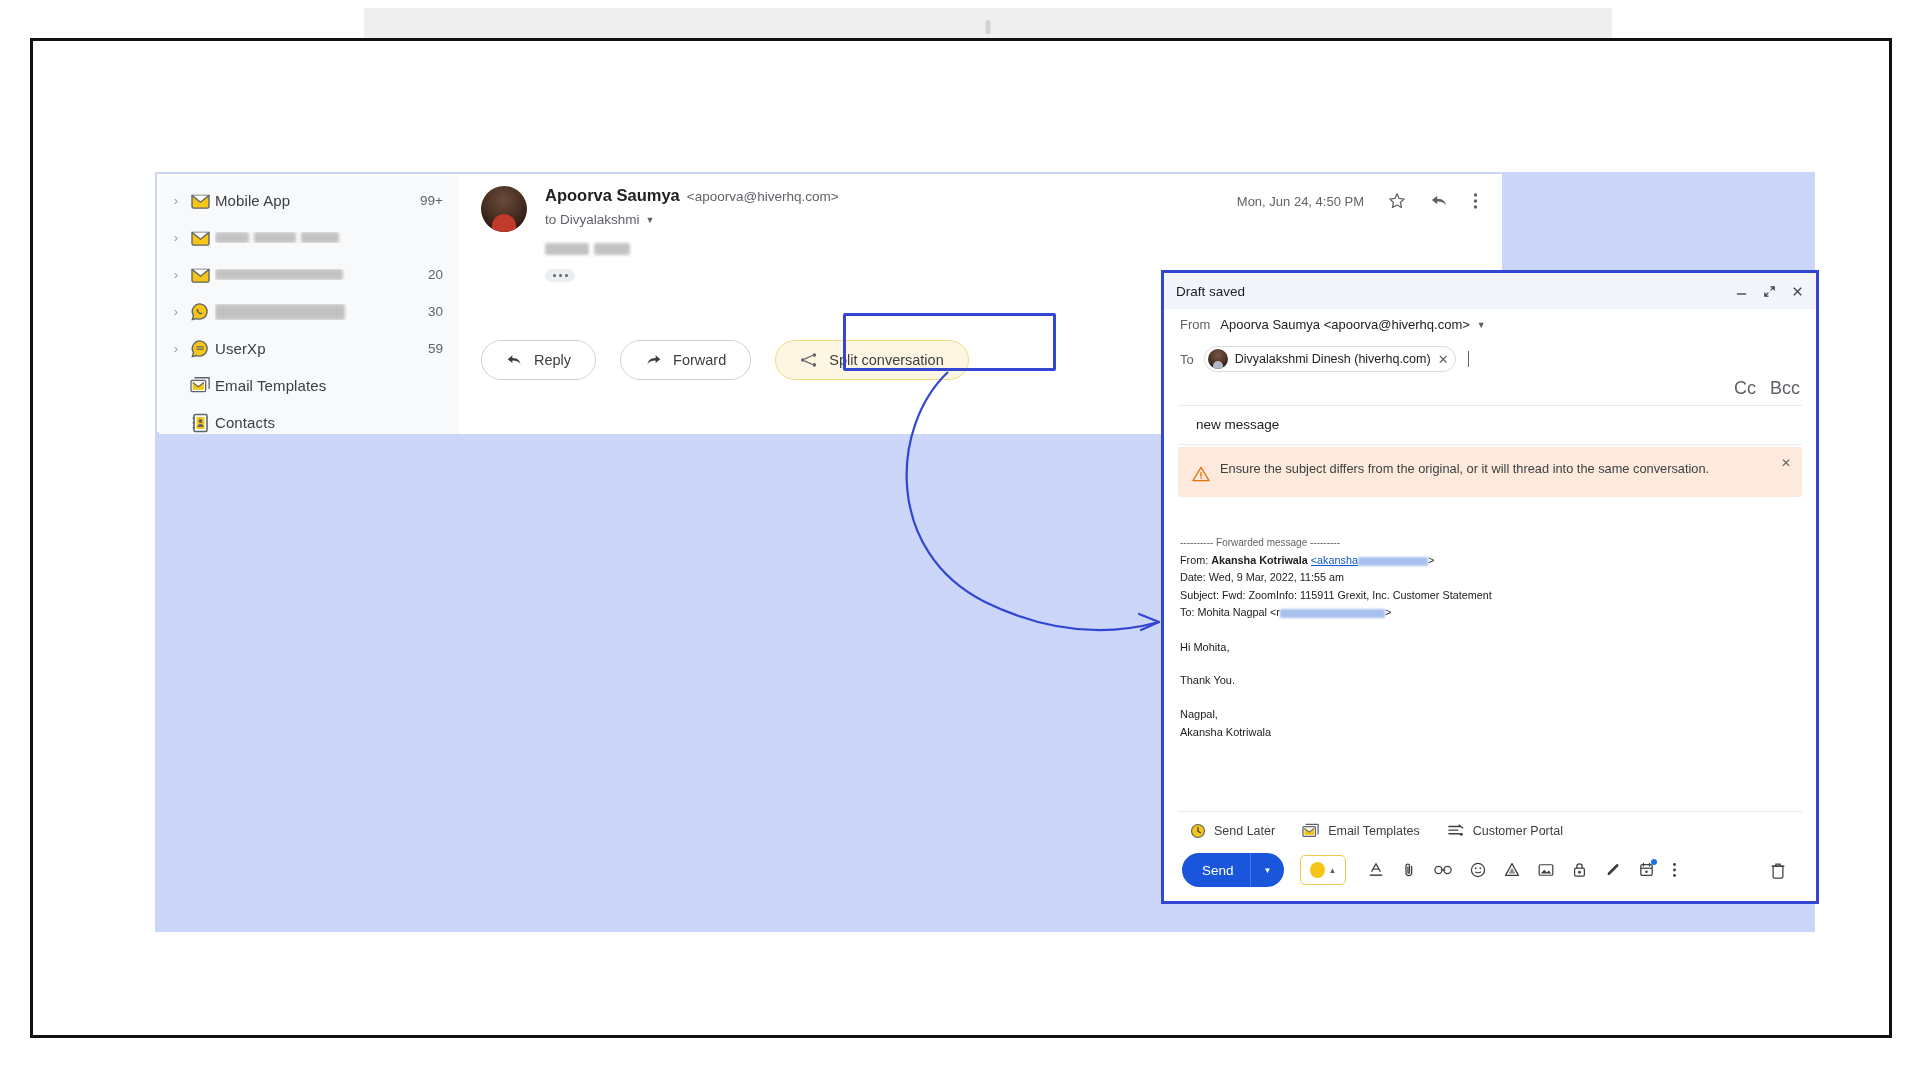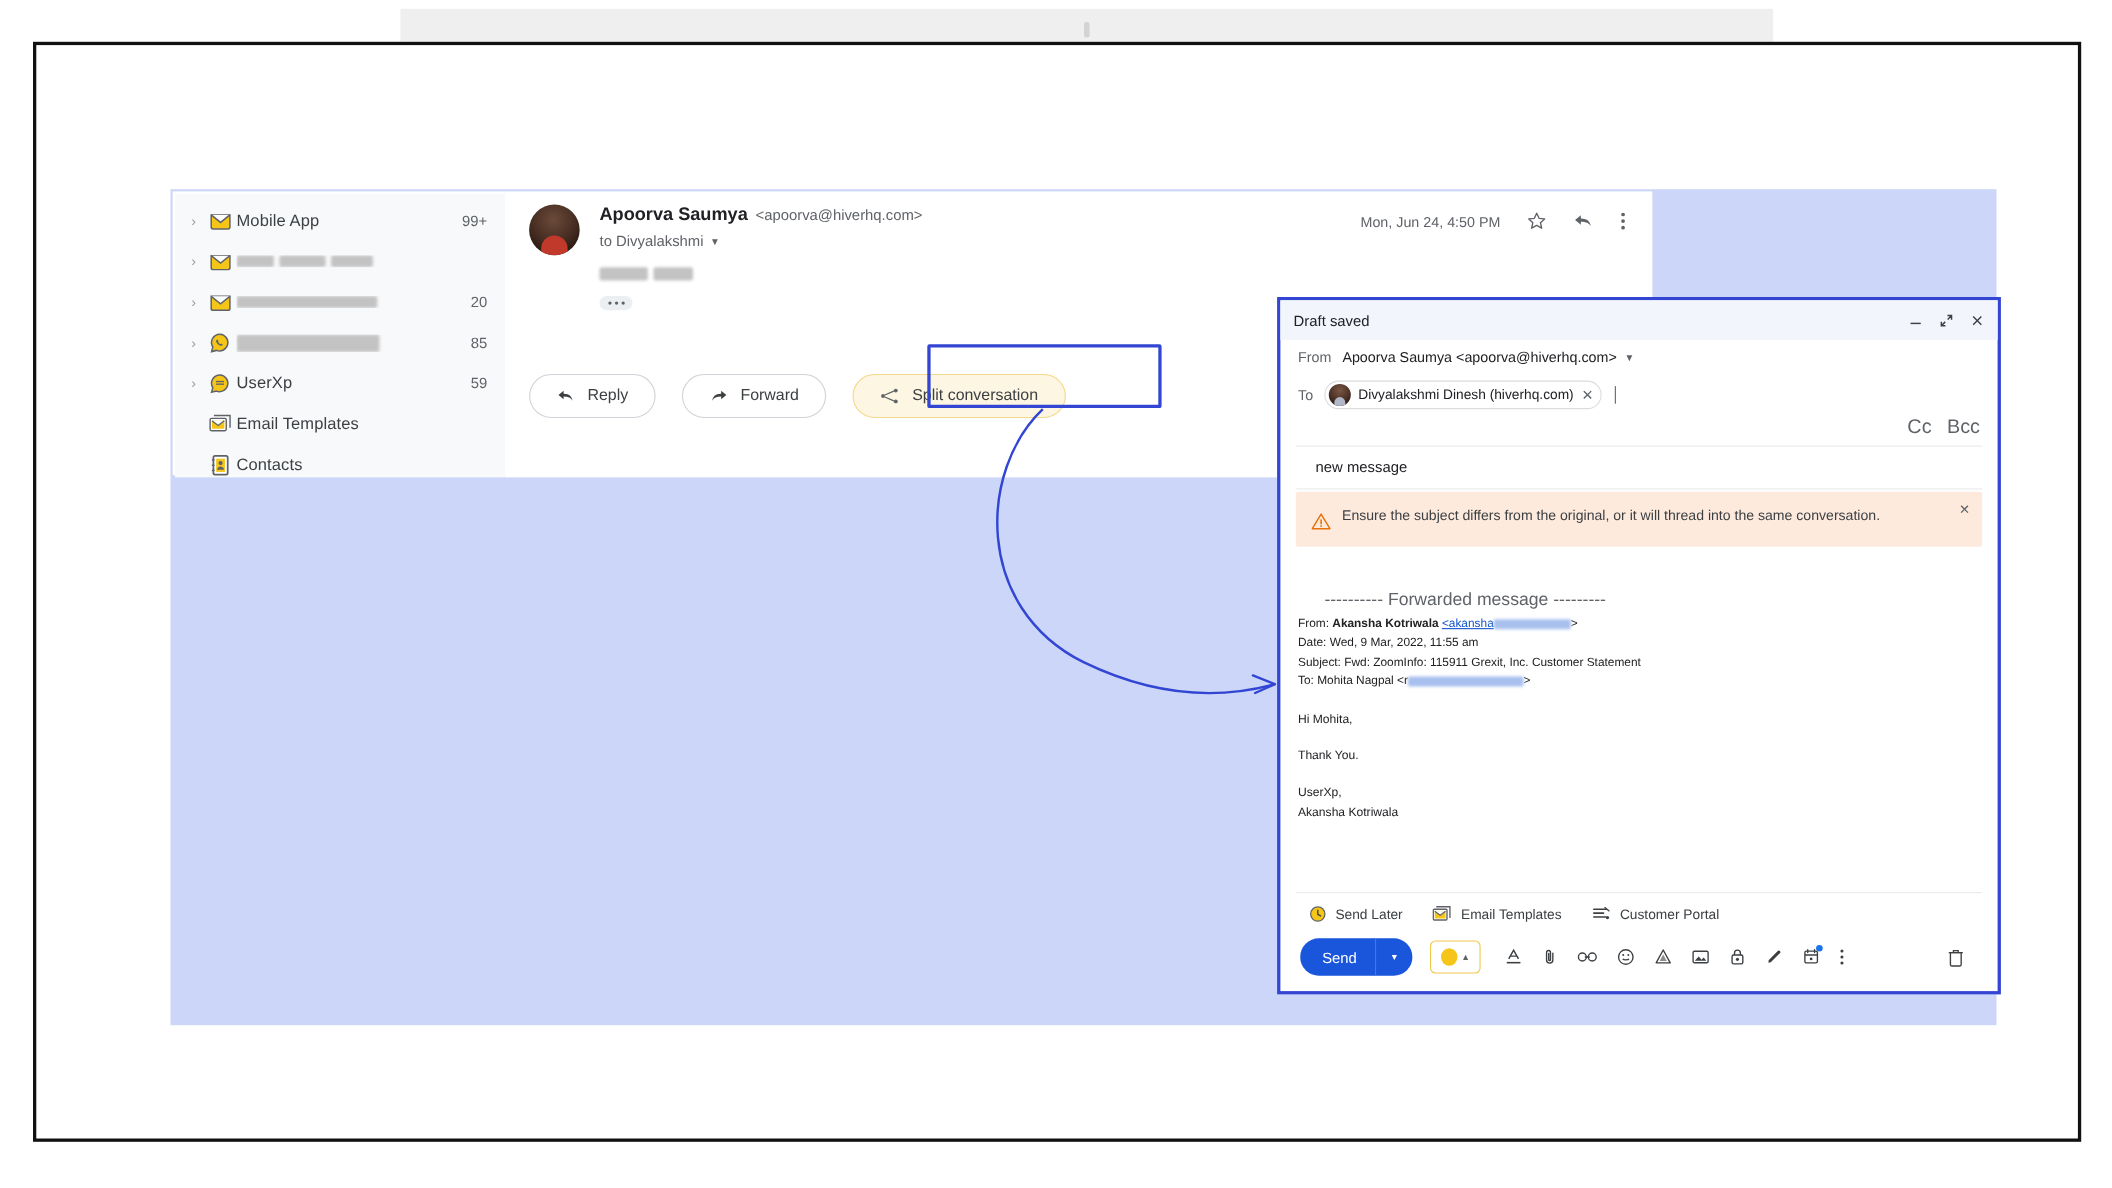--- a/index.html
+++ b/index.html
@@ -309,21 +309,21 @@
     position: absolute; right: 11px; top: 9px;
     color: #5f6368; font-size: 12px; cursor: pointer;
   }
 
   #body-area {
     flex: 1 1 auto;
     padding: 40px 16px 0 16px;
     overflow: hidden;
     position: relative;
   }
-  .fwd-sep { font-size: 16px; color: #5f6368; margin-bottom: 4px; margin-left: 24px; }
+  .fwd-sep { font-size: 10px; color: #5f6368; margin-bottom: 4px; }
   .fwd-line { font-size: 10.8px; color: #202124; line-height: 1.62; }
   .fwd-line b { font-weight: bold; }
   .fwd-link { color: #1155cc; text-decoration: underline; }
   .blue-redact {
     display:inline-block; height:9px; border-radius:1px;
     background:#a8c0ee; filter: blur(1.3px); vertical-align: middle;
   }
   .grey-redact {
     display:inline-block; height:9px; border-radius:1px;
     background:#bfbfbf; filter: blur(1.3px); vertical-align: middle;
@@ -451,21 +451,21 @@
           <div class="nav-caret">›</div>
           <div class="nav-ico">
             <svg width="20" height="20" viewBox="0 0 22 22">
                 <path d="M11 2a8.4 8.4 0 0 0-7.2 12.8L2.6 19.4l4.8-1.2A8.4 8.4 0 1 0 11 2z" fill="#f5c518" stroke="#5f6368" stroke-width="1.5"></path>
                 <path d="M8 7.6c.6-.3 1 .2 1.3.8.3.6-.3.9-.1 1.4.3.8 1.4 1.8 2.2 2 .5.2.8-.5 1.4-.2.6.3 1.1.8.8 1.3-.4.7-1.6.9-2.6.5-1.6-.6-3.3-2.4-3.8-3.9-.3-.9-.1-1.6.8-1.9z" fill="#5f6368"></path>
               </svg>
           </div>
           <div class="nav-label redact-wrap">
             <i class="redact" style="width:130px;height:16px"></i>
           </div>
-          <div class="nav-count">85</div>
+          <div class="nav-count">30</div>
         </div>
 
         <div class="nav-row">
           <div class="nav-caret">›</div>
           <div class="nav-ico">
             <svg width="20" height="20" viewBox="0 0 22 22">
                 <path d="M11 2a8.4 8.4 0 0 0-7.2 12.8L2.6 19.4l4.8-1.2A8.4 8.4 0 1 0 11 2z" fill="#f5c518" stroke="#5f6368" stroke-width="1.5"></path>
                 <rect x="7" y="8" width="8" height="1.3" fill="#5f6368"></rect>
                 <rect x="7" y="10.6" width="8" height="1.3" fill="#5f6368"></rect>
               </svg>
@@ -657,21 +657,21 @@
           <span class="fwd-link">&lt;akansha</span><i class="blue-redact" style="width:70px"></i><span>&gt;</span>
         </div>
         <div class="fwd-line">Date: Wed, 9 Mar, 2022, 11:55 am</div>
         <div class="fwd-line">Subject: Fwd: ZoomInfo: 115911 Grexit, Inc. Customer Statement</div>
         <div class="fwd-line">
           <span>To: Mohita Nagpal &lt;r</span><i class="blue-redact" style="width:105px"></i><span>&gt;</span>
         </div>
 
         <div class="body-p">Hi Mohita,</div>
         <div class="body-p">Thank You.</div>
-        <div class="body-p">UserXp,</div>
+        <div class="body-p">Nagpal,</div>
         <div class="body-p tight">Akansha Kotriwala</div>
       </div>
 
       <div id="compose-foot">
         <div class="foot-div"></div>
 
         <div class="foot-apps">
           <div class="foot-app">
             <svg width="16" height="16" viewBox="0 0 18 18">
                 <circle cx="9" cy="9" r="7.3" fill="#f5c518" stroke="#5f6368" stroke-width="1.3"></circle>

